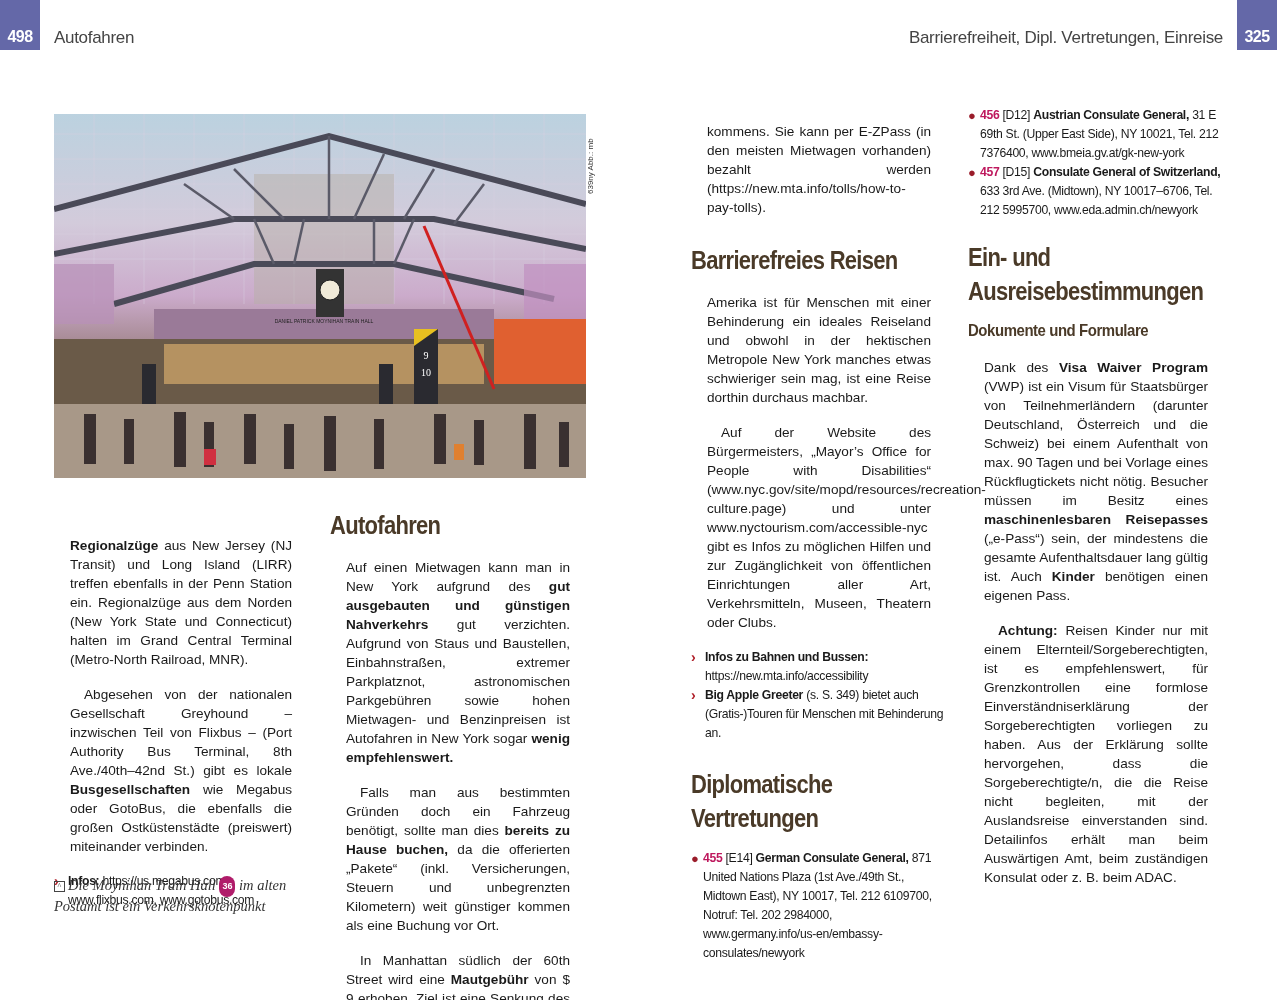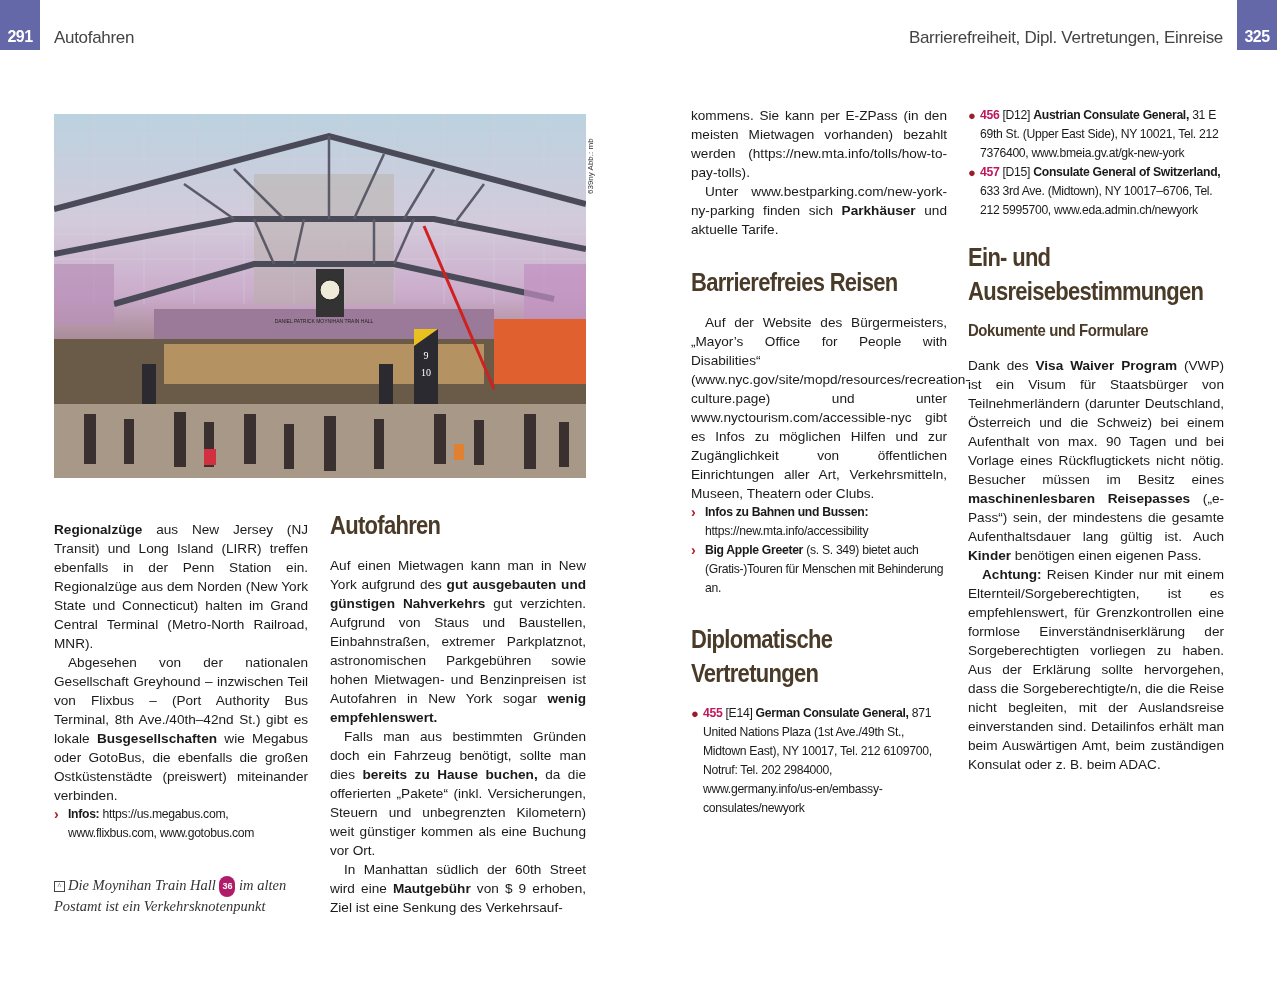--- a/index.html
+++ b/index.html
@@ -31,21 +31,21 @@
   .photo-credit {
     position: absolute; left: 586px; top: 114px; width: 14px; height: 80px;
     font-size: 8px; color: #333; writing-mode: vertical-rl; transform: rotate(180deg);
     text-align: left; font-family: "Liberation Sans", sans-serif;
   }
 
   .col {
     position: absolute; font-family: "Liberation Sans", sans-serif; font-size: 13.6px;
     line-height: 19px; text-align: justify; color: #1a1a1a;
   }
-  .col p { margin: 0; hyphens: manual; }
+  .col p { margin: 16px; hyphens: manual; }
   .col p.indent { text-indent: 14px; }
   .col b { font-weight: bold; text-align: center; }
 
   .h1 {
     font-family: "Liberation Sans", sans-serif; font-weight: bold; color: #4a3a28;
     font-size: 25px; line-height: 34px; letter-spacing: -0.8px; text-align: left;
     transform: scaleX(0.88); transform-origin: left;
   }
   .h2 {
     font-family: "Liberation Sans", sans-serif; font-weight: bold; color: #4a3a28;
@@ -82,21 +82,21 @@
   }
   .badge {
     display: inline-block; background: #b01c6a; color: #fff; border-radius: 8px;
     font-style: normal; font-weight: bold; font-size: 9px; line-height: 13px;
     padding: 4px 3px; font-family: "Liberation Sans", sans-serif; vertical-align: 1px;
   }
 </style>
 </head>
 <body>
 
-<div class="pagenum left">291</div>
+<div class="pagenum left">498</div>
 <div class="running-head left">Autofahren</div>
 <div class="running-head right">Barrierefreiheit, Dipl. Vertretungen, Einreise</div>
 <div class="pagenum right">325</div>
 
 <div class="photo">
   <svg viewBox="0 0 532 364" preserveAspectRatio="none">
 
     <g stroke="#d8d0e0" stroke-width="0.6" opacity="0.8">
       <line x1="0" y1="20" x2="532" y2="20"></line>
         <line x1="0" y1="45" x2="532" y2="45"></line>
@@ -192,22 +192,22 @@
 
 <div class="col" style="left:330px; top:508px; width:256px;">
   <div class="h1" style="margin-bottom:14px;">Autofahren</div>
   <p><span>Auf einen Mietwagen kann man in New York aufgrund des </span><b>gut ausgebauten und günstigen Nahverkehrs</b><span> gut verzichten. Aufgrund von Staus und Baustellen, Einbahnstraßen, extremer Parkplatznot, astronomischen Parkgebühren sowie hohen Mietwagen- und Benzinpreisen ist Autofahren in New York sogar </span><b>wenig empfehlenswert.</b></p>
   <p class="indent"><span>Falls man aus bestimmten Gründen doch ein Fahrzeug benötigt, sollte man dies </span><b>bereits zu Hause buchen,</b><span> da die offerierten „Pakete“ (inkl. Versicherungen, Steuern und unbegrenzten Kilometern) weit günstiger kommen als eine Buchung vor Ort.</span></p>
   <p class="indent"><span>In Manhattan südlich der 60th Street wird eine </span><b>Mautgebühr</b><span> von $ 9 erhoben, Ziel ist eine Senkung des Verkehrsauf-</span></p>
 </div>
 
 <div class="col" style="left:691px; top:106px; width:256px;">
   <p>kommens. Sie kann per E-ZPass (in den meisten Mietwagen vorhanden) bezahlt werden (https://new.mta.info/tolls/how-to-pay-tolls).</p>
-  <p class="indent"><span>Unter www.bestparking.com/new-york-ny-parking finden sich </span><b>Parkhäuser</b><span> und aktuelle Tarife.</span></p>
   <div class="h1" style="margin-top:26px; margin-bottom:14px;">Barrierefreies Reisen</div>
+  <p>Amerika ist für Menschen mit einer Behinderung ein ideales Reiseland und obwohl in der hektischen Metropole New York manches etwas schwieriger sein mag, ist eine Reise dorthin durchaus machbar.</p>
   <p class="indent">Auf der Website des Bürgermeisters, „Mayor’s Office for People with Disabilities“ (www.nyc.gov/site/mopd/resources/recreation-culture.page) und unter www.nyctourism.com/accessible-nyc gibt es Infos zu möglichen Hilfen und zur Zugänglichkeit von öffentlichen Einrichtungen aller Art, Verkehrsmitteln, Museen, Theatern oder Clubs.</p>
   <div class="info"><span class="arrow">›</span><b>Infos zu Bahnen und Bussen:</b><span> https://new.mta.info/accessibility</span></div>
   <div class="info"><span class="arrow">›</span><b>Big Apple Greeter</b><span> (s. S. 349) bietet auch (Gratis-)Touren für Menschen mit Behinderung an.</span></div>
   <div class="h1" style="margin-top:24px; margin-bottom:14px; width:200px;">Diplomatische Vertretungen</div>
   <div class="entry"><span class="dot">●</span><span class="num">455</span><span> [E14] </span><span class="name">German Consulate General,</span><span> 871 United Nations Plaza (1st Ave./49th St., Midtown East), NY 10017, Tel. 212 6109700, Notruf: Tel. 202 2984000, www.germany.info/us-en/embassy-consulates/newyork</span></div>
 </div>
 
 <div class="col" style="left:968px; top:106px; width:256px;">
   <div class="entry"><span class="dot">●</span><span class="num">456</span><span> [D12] </span><span class="name">Austrian Consulate General,</span><span> 31 E 69th St. (Upper East Side), NY 10021, Tel. 212 7376400, www.bmeia.gv.at/gk-new-york</span></div>
   <div class="entry"><span class="dot">●</span><span class="num">457</span><span> [D15] </span><span class="name">Consulate General of Switzerland,</span><span> 633 3rd Ave. (Midtown), NY 10017–6706, Tel. 212 5995700, www.eda.admin.ch/newyork</span></div>

